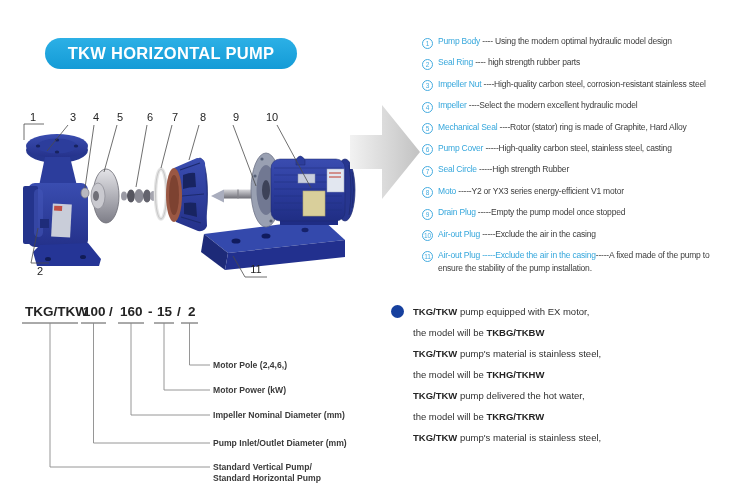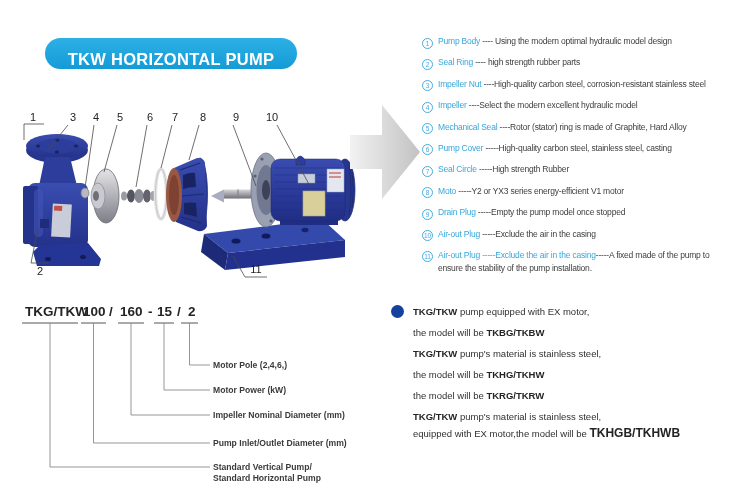--- a/index.html
+++ b/index.html
@@ -3,21 +3,21 @@
 <meta charset="utf-8">
 <style>
   html,body{margin:0;padding:0;background:#fff;}
   .canvas{position:relative;width:756px;height:500px;background:#ffffff;overflow:hidden;
           font-family:"Liberation Sans",sans-serif;}
   .svg-abs{position:absolute;}
 
   
   .title-pill{position:absolute;left:45px;top:38px;width:252px;height:31px;border-radius:16px;
               background:linear-gradient(180deg,#2cb0e6 0%,#149bd6 100%);
-              display:flex;align-items:flex-end;justify-content:center;}
+              display:flex;align-items:center;justify-content:center;}
   .title-pill span{color:#ffffff;font-weight:bold;font-size:16.5px;letter-spacing:.3px;}
 
   
   .parts-list{position:absolute;left:422px;top:31px;width:334px;margin:0;padding:0;list-style:none;}
   .parts-list li{white-space:nowrap;height:21.4px;line-height:21.4px;font-size:8.5px;letter-spacing:-0.2px;}
   .parts-list li.two-line{height:auto;line-height:12.4px;padding-top:4px;}
   .cnum{display:inline-block;box-sizing:border-box;width:11px;height:11px;border:1px solid #45ace0;
         border-radius:50%;color:#45ace0;font-size:6.5px;line-height:9px;text-align:center;
         margin-right:5px;vertical-align:-1.5px;letter-spacing:0;}
   .pname{color:#36a7dc;}
@@ -254,22 +254,22 @@
     <div class="v-text">
       <div class="v-pair">
         <div class="v-line"><b>TKG/TKW</b><span> pump equipped with EX motor,</span></div>
         <div class="v-line"><span>the model will be </span><span class="code">TKBG/TKBW</span></div>
       </div>
       <div class="v-pair">
         <div class="v-line"><b>TKG/TKW</b><span> pump's material is stainless steel,</span></div>
         <div class="v-line"><span>the model will be </span><span class="code">TKHG/TKHW</span></div>
       </div>
       <div class="v-pair">
+        <div class="v-line"><b>TKG/TKW</b><span> pump delivered the hot water,</span></div>
         <div class="v-line"><span>the model will be </span><span class="code">TKRG/TKRW</span></div>
       </div>
       <div class="v-pair">
         <div class="v-line"><b>TKG/TKW</b><span> pump's material is stainless steel,</span></div>
-        <div class="v-line tight"><span>equipped with EX motor,the model will be </span><span class="code code-big">TKHGB/TKHWB</span></div>
       </div>
     </div>
   </div>
 
 </div>
 
 </body></html>

